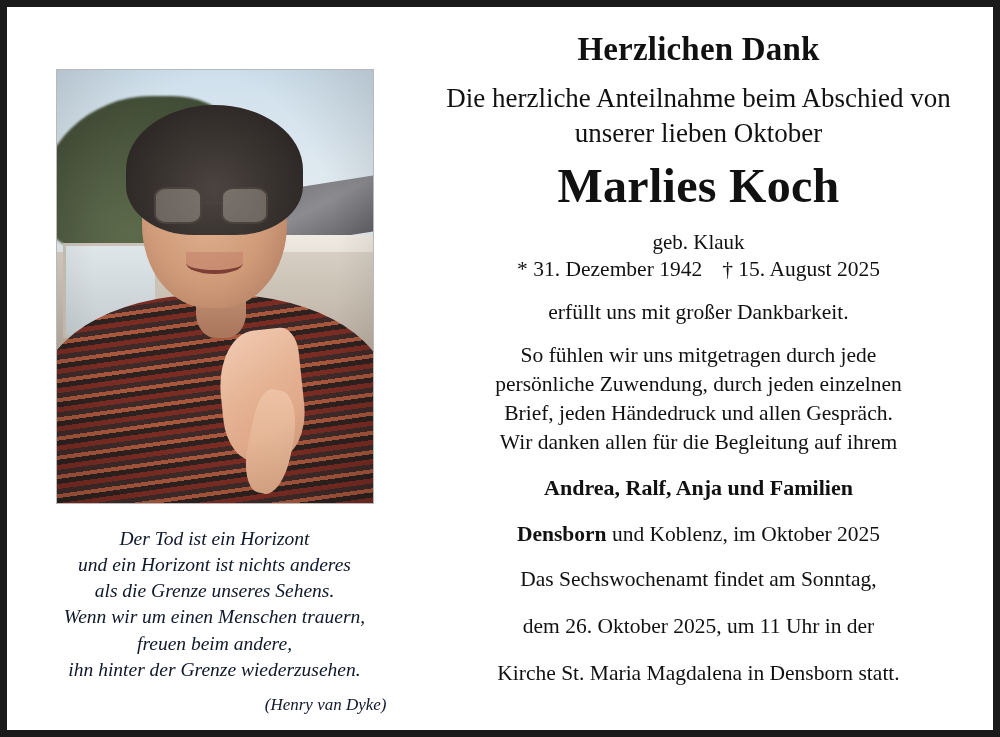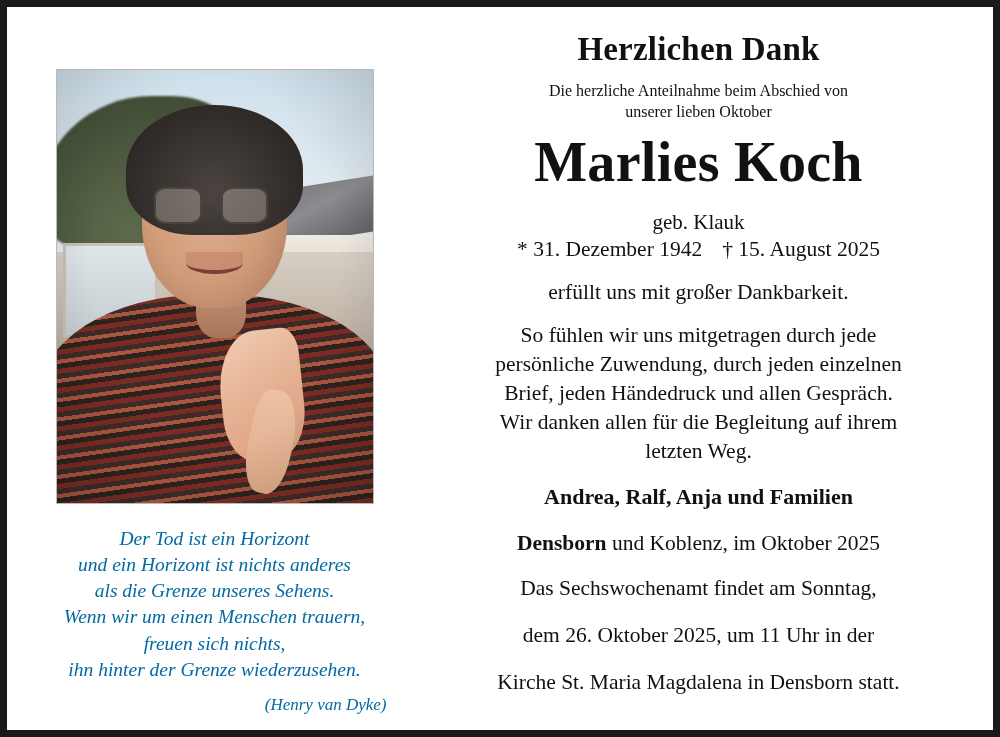--- a/index.html
+++ b/index.html
@@ -156,21 +156,21 @@
     inset: 0;
     background: radial-gradient(ellipse at 50% 45%, rgba(0,0,0,0) 55%, rgba(0,0,0,0.16) 100%);
   }
   .poem {
     margin-top: 22px;
     width: 360px;
     text-align: center;
     font-style: italic;
     font-size: 19.5px;
     line-height: 1.34;
-    color: #0369a1;
+    color: #0f172a;
   }
   .poem-line { display: block; }
   .poem-author {
     display: block;
     margin-top: 11px;
     font-size: 17px;
     font-style: italic;
     font-weight: normal;
     text-align: right;
     padding-right: 8px;
@@ -182,27 +182,27 @@
     text-align: center;
   }
   .headline {
     font-size: 33px;
     font-weight: bold;
     letter-spacing: 0.2px;
     margin: 0 0 14px 0;
     line-height: 1.1;
   }
   .intro {
-    font-size: 16px;
+    font-size: 27px;
     line-height: 1.3;
     margin: 0 0 10px 0;
   }
   .intro .l { display: block; }
   .name {
-    font-size: 56px;
+    font-size: 48px;
     font-weight: bold;
     letter-spacing: 0.3px;
     margin: 10px 0 4px 0;
     line-height: 1.05;
   }
   .maiden {
     font-size: 21px;
     margin: 18px 0 2px 0;
   }
   .dates {
@@ -262,21 +262,21 @@
         <div class="ph-scarf"></div>
         <div class="ph-scarf2"></div>
         <div class="ph-vignette"></div>
       </div>
 
       <div class="poem">
         <span class="poem-line">Der Tod ist ein Horizont</span>
         <span class="poem-line">und ein Horizont ist nichts anderes</span>
         <span class="poem-line">als die Grenze unseres Sehens.</span>
         <span class="poem-line">Wenn wir um einen Menschen trauern,</span>
-        <span class="poem-line">freuen sich nichts,</span>
+        <span class="poem-line">freuen beim andere,</span>
         <span class="poem-line">ihn hinter der Grenze wiederzusehen.</span>
         <span class="poem-author">(Henry van Dyke)</span>
       </div>
     </div>
 
     <div class="right-col">
 
       <h1 class="headline">Herzlichen Dank</h1>
 
       <p class="intro">
@@ -292,21 +292,20 @@
 
       <p class="para">
         <span class="l">erfüllt uns mit großer Dankbarkeit.</span>
       </p>
       <div class="block-gap"></div>
       <p class="para">
         <span class="l">So fühlen wir uns mitgetragen durch jede</span>
         <span class="l">persönliche Zuwendung, durch jeden einzelnen</span>
         <span class="l">Brief, jeden Händedruck und allen Gespräch.</span>
         <span class="l">Wir danken allen für die Begleitung auf ihrem</span>
-        <span class="l">letzten Weg.</span>
       </p>
 
       <p class="family">Andrea, Ralf, Anja und Familien</p>
 
       <p class="place"><b>Densborn</b><span> und Koblenz, im Oktober 2025</span></p>
 
       <p class="service">
         <span class="l">Das Sechswochenamt findet am Sonntag,</span>
         <span class="l">dem 26. Oktober 2025, um 11 Uhr in der</span>
         <span class="l">Kirche St. Maria Magdalena in Densborn statt.</span>

